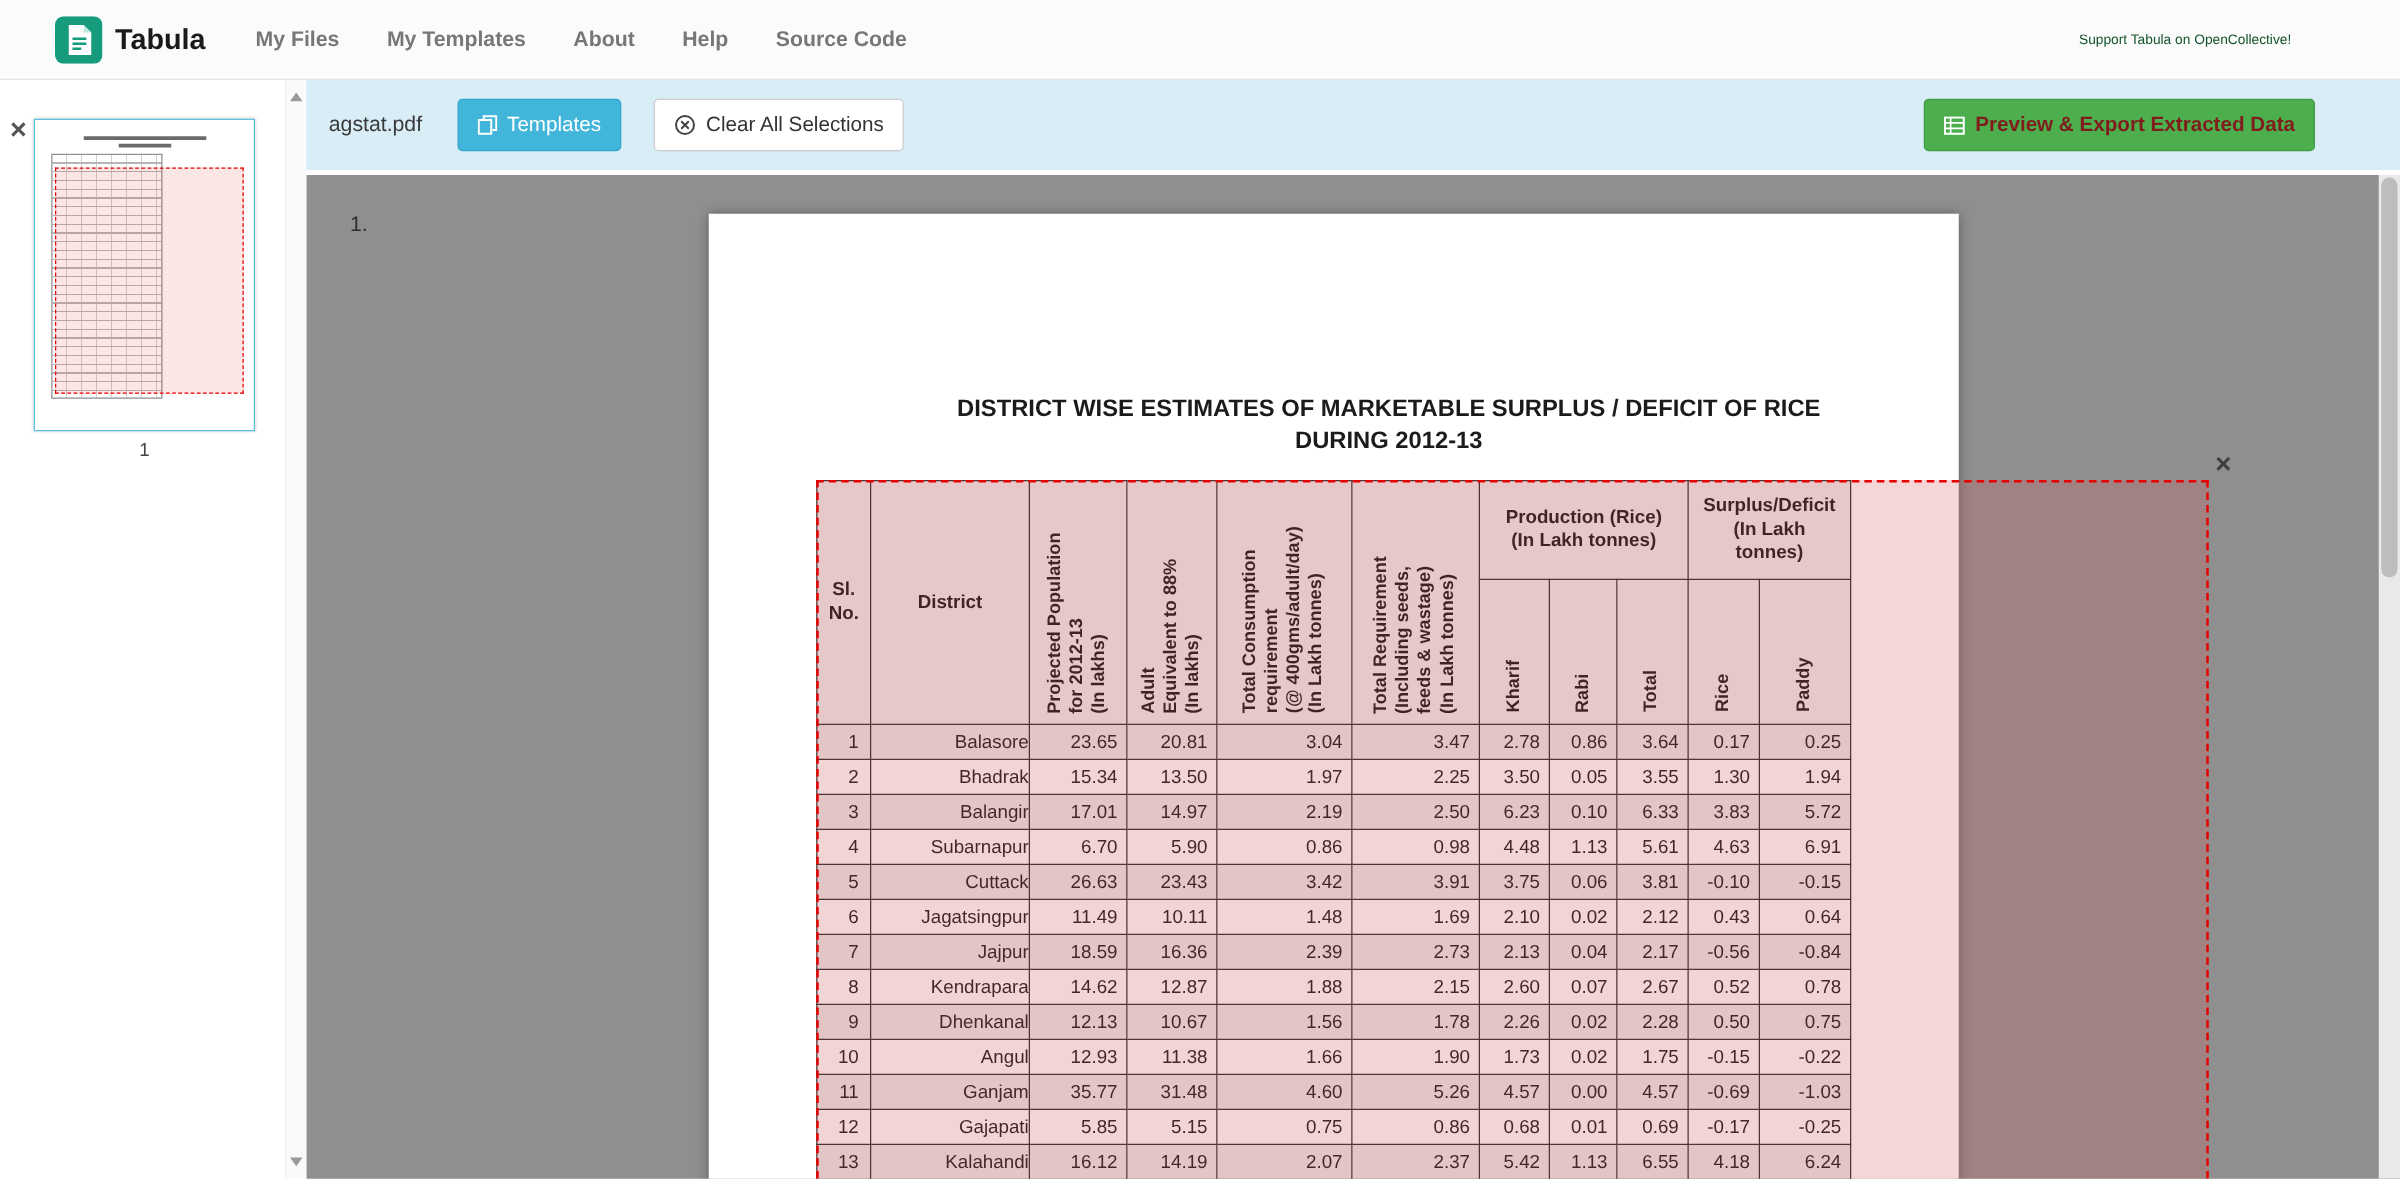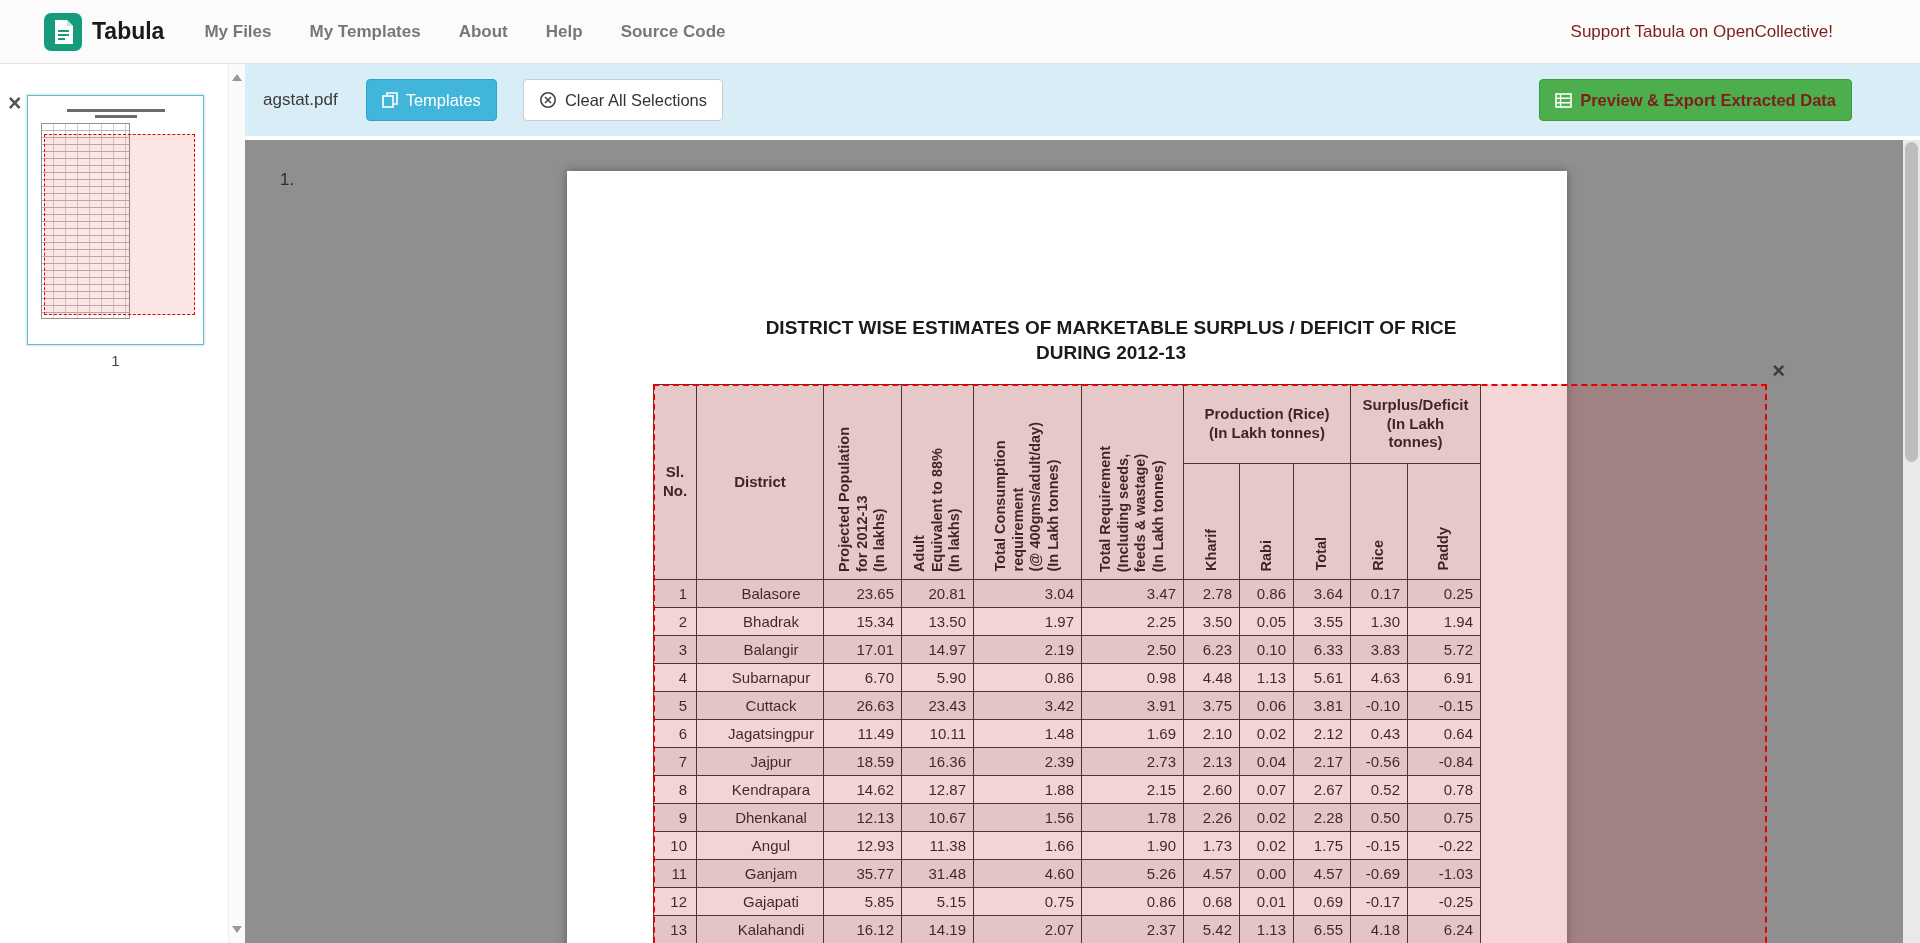--- a/index.html
+++ b/index.html
@@ -10,21 +10,21 @@
 
   
   .navbar { position: absolute; left: 0; top: 0; width: 1920px; height: 64px;
     background: #fbfbfb; border-bottom: 1px solid #e2e2e2;
     display: flex; align-items: center; z-index: 10; }
   .brand { display: flex; align-items: center; gap: 10px; margin-left: 44px; cursor: pointer; text-decoration: none; }
   .logo-box { width: 38px; height: 38px; display: inline-flex; }
   .brand-text { font-size: 23px; font-weight: bold; color: #1a1a1a; }
   .navlinks { display: flex; margin-left: 40px; gap: 38px; }
   .nav-link { font-size: 17px; color: #777; cursor: pointer; text-decoration: none; font-weight: bold; }
-  .support { margin-left: auto; margin-right: 87px; font-size: 17px; color: #7f1d1d; cursor: pointer; text-decoration: none; }
+  .support { margin-left: auto; margin-right: 87px; font-size: 11px; color: #14532d; cursor: pointer; text-decoration: none; }
 
   
   .sidebar { position: absolute; left: 0; top: 64px; width: 245px; height: 879px; background: #fff; z-index: 5; }
   .page-close { position: absolute; left: 8px; top: 28px; font-size: 23px; font-weight: bold; color: #555; cursor: pointer; line-height: 1; }
   .thumb { position: absolute; left: 27px; top: 31px; width: 177px; height: 250px; background: #fff;
     border: 1px solid var(--thumb-border, #5bc0de); box-shadow: 0 0 3px rgba(0,0,0,.25); cursor: pointer; }
   .mini-line1 { position: absolute; left: 22%; top: 13px; width: 56%; height: 3px; background: #6b6b6b; }
   .mini-line2 { position: absolute; left: 38%; top: 19px; width: 24%; height: 3px; background: #6b6b6b; }
   .mini-table { position: absolute; left: 13px; top: 27px; width: 89px; height: 196px; border: 1px solid #8f8f8f;
     background-image:
@@ -69,21 +69,21 @@
     vertical-align: middle; color: #111; background: #ececec; line-height: 1.25; }
   .h-rot { text-align: center; vertical-align: bottom; background: #ececec; }
   .vert { display: inline-block; writing-mode: vertical-rl; transform: rotate(180deg);
     white-space: pre-line; font-weight: bold; font-size: 14.5px; line-height: 1.22;
     color: #111; text-align: left; margin-bottom: 3px; max-height: 188px; }
   .h-sub .vert { margin-bottom: 4px; }
   .doc-table tbody td { font-size: 15px; color: #141414; }
   .doc-table tbody tr:nth-child(odd) td { background: #e8e8e8; }
   .doc-table tbody tr:nth-child(even) td { background: #fcfcfc; }
   .c-sl { text-align: right; padding-right: 9px; }
-  .c-dist { text-align: center; padding-left: 22px; }
+  .c-dist { text-align: right; padding-left: 22px; }
   .c-val { text-align: right; padding-right: 7px; }
 
   .selection { position: absolute; left: 408px; top: 244px; width: 1114px; height: 820px;
     border: 2px dashed var(--selection-border, #e60000); background: var(--selection-fill, rgba(214,92,92,.25));
     z-index: 3; cursor: move; }
   .sel-close { position: absolute; top: -26px; right: -20px; font-size: 22px; font-weight: bold;
     color: #3d3d3d; cursor: pointer; line-height: 1; }
 
   .vscroll { position: absolute; right: 0; top: 0; width: 17px; height: 100%; background: #e9e9e9; z-index: 4; cursor: pointer; }
   .vthumb { position: absolute; left: 2px; top: 2px; width: 13px; height: 320px; background: #bdbdbd; border-radius: 7px; cursor: pointer; }

